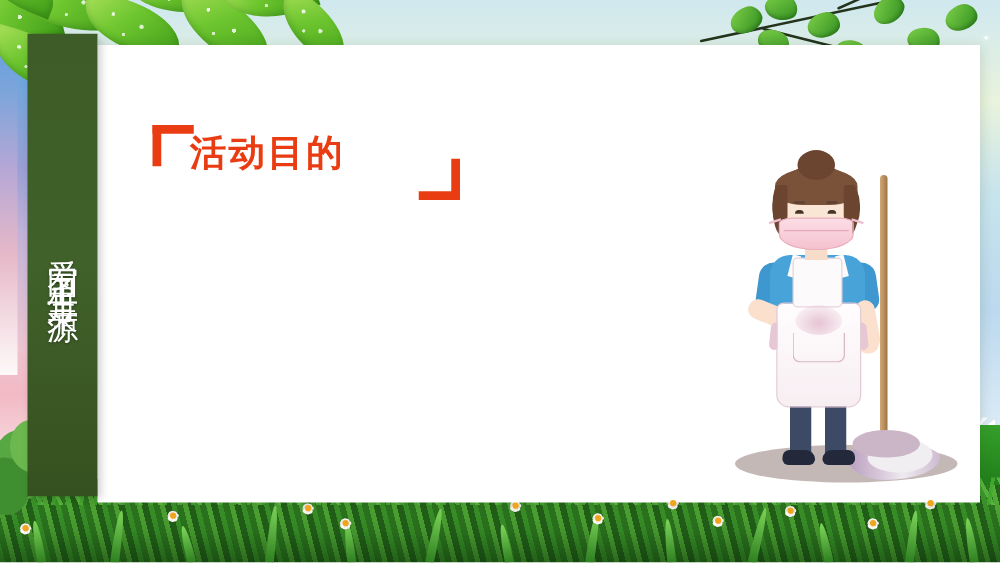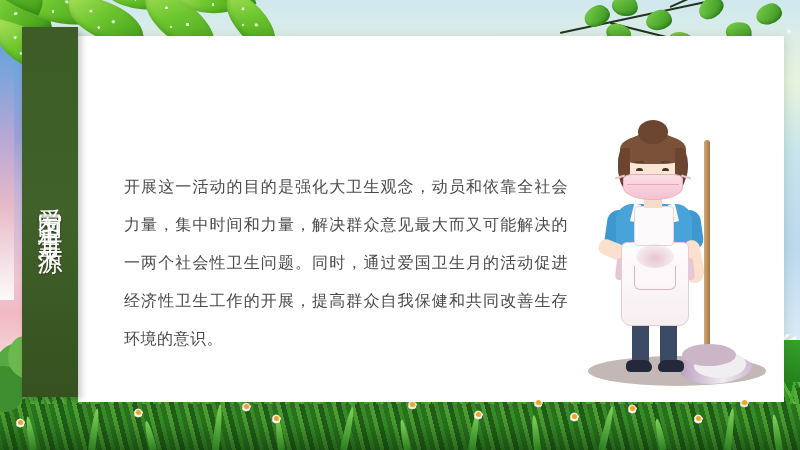--- a/index.html
+++ b/index.html
@@ -548,24 +548,26 @@
     <div class="b2"></div>
     <div class="b3"></div>
   </div>
 
   <div class="card"></div>
 
   <div class="sidebar">
     <div class="sidebar-title">爱国卫生月来源</div>
   </div>
 
-
-  <div class="body-text">
-    <p>开展这一活动的目的是强化大卫生观念，动员和依靠全社会力量，集中时间和力量，解决群众意见最大而又可能解决的一两个社会性卫生问题。同时，通过爱国卫生月的活动促进经济性卫生工作的开展，提高群众自我保健和共同改善生存环境的意识。</p>
-  </div>
+  <div class="title-wrap">
+    <div class="bracket bracket-tl"></div>
+    <div class="title-text">活动目的</div>
+    <div class="bracket bracket-br"></div>
+  </div>
+
 
   <div class="illus">
     <div class="il shadow-ground"></div>
 
     <div class="il mop-handle"></div>
     <div class="il mop-strands"></div>
     <div class="il mop-strands2"></div>
     <div class="il mop-head"></div>
 
     <div class="il leg-l"></div>

